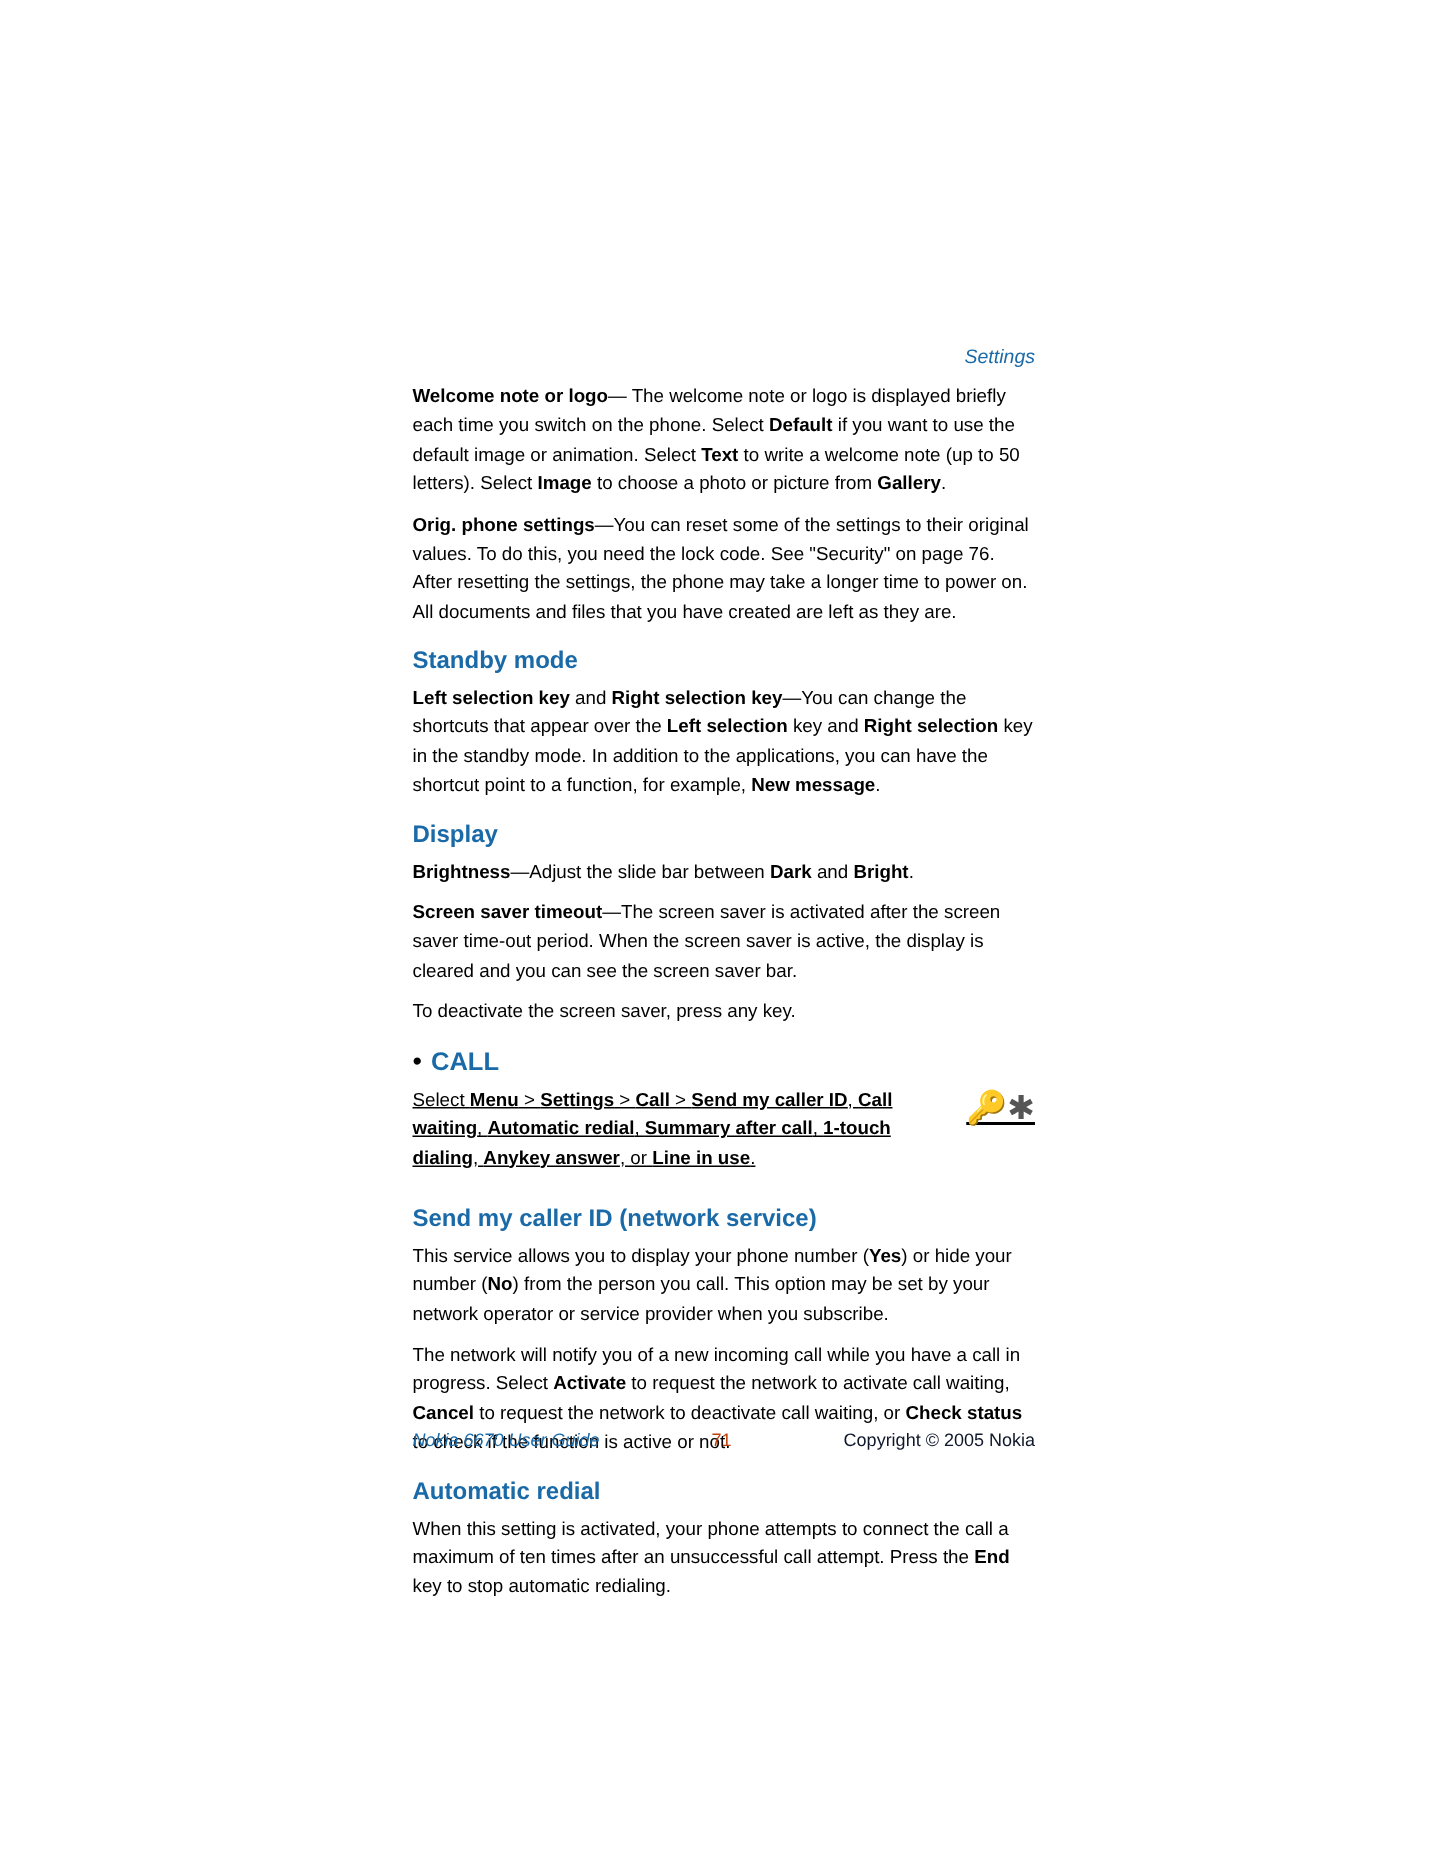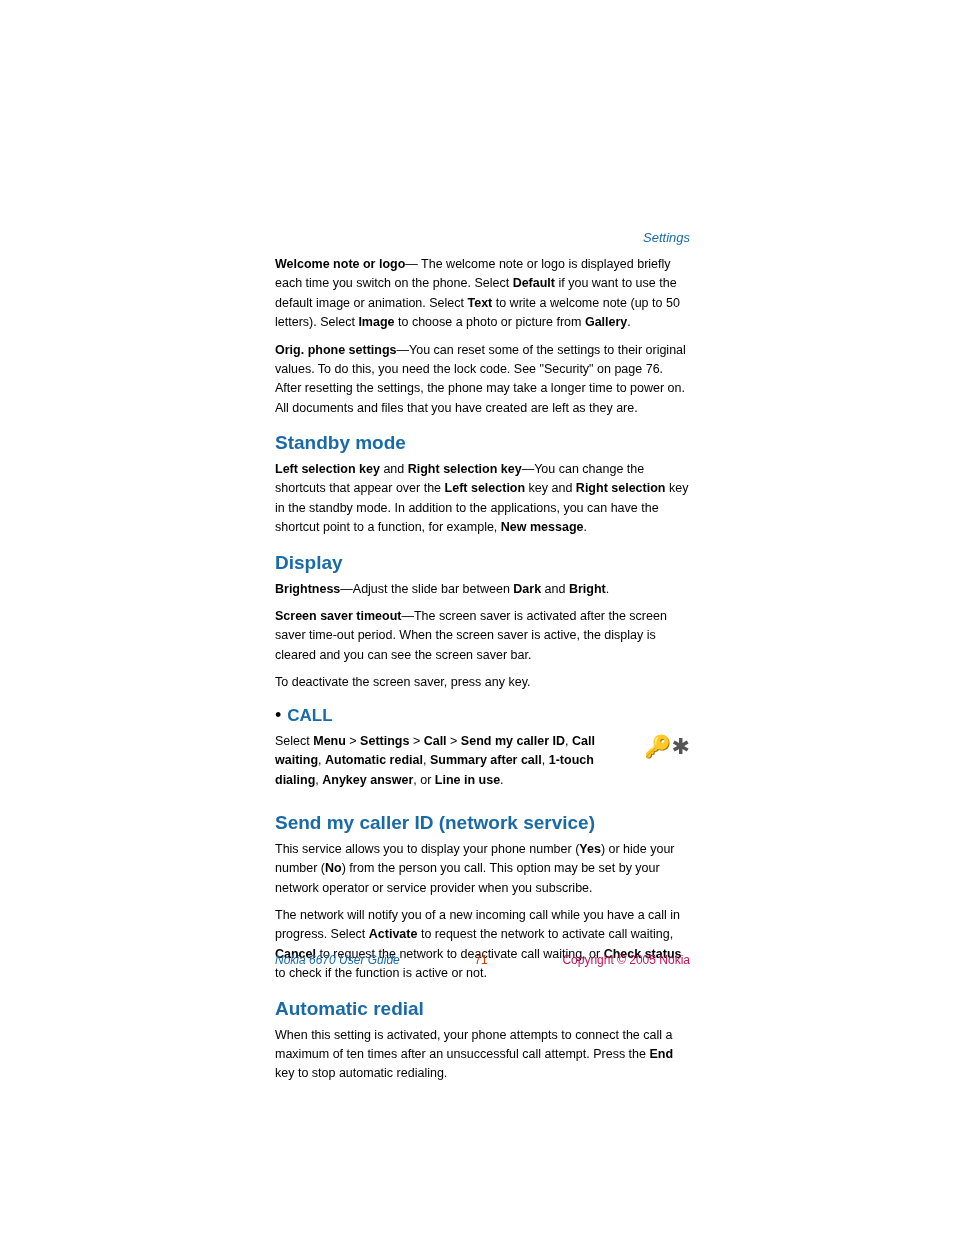--- a/index.html
+++ b/index.html
@@ -43,21 +43,21 @@
       color: #000;
       margin-bottom: 8px;
     }
 
     .body-text b {
       font-weight: bold;
     }
 
     .section-heading {
       color: #1a6aa8;
-      font-size: 19px;
+      font-size: 16px;
       font-weight: bold;
       margin-top: 14px;
       margin-bottom: 6px;
     }
 
     .bullet-call {
       display: flex;
       align-items: flex-start;
       margin-top: 14px;
       margin-bottom: 4px;
@@ -75,20 +75,21 @@
       color: #1a6aa8;
       font-size: 17px;
       font-weight: bold;
     }
 
     .call-row {
       display: flex;
       align-items: flex-start;
       justify-content: space-between;
       margin-bottom: 8px;
+      text-decoration: underline;
     }
 
     .call-icon {
       font-size: 22px;
       margin-left: 10px;
       margin-top: 2px;
       color: #555;
       white-space: nowrap;
     }
 
@@ -107,21 +108,21 @@
       color: #1a6aa8;
       font-style: italic;
     }
 
     .footer-center {
       color: #c2410c;
       font-size: 12px;
     }
 
     .footer-right {
-      color: #be185d;
+      color: #0f172a;
       font-size: 12px;
     }
   </style>
 </head>
 <body>
 
 <div class="page">
 
   <div class="content-area">
 

